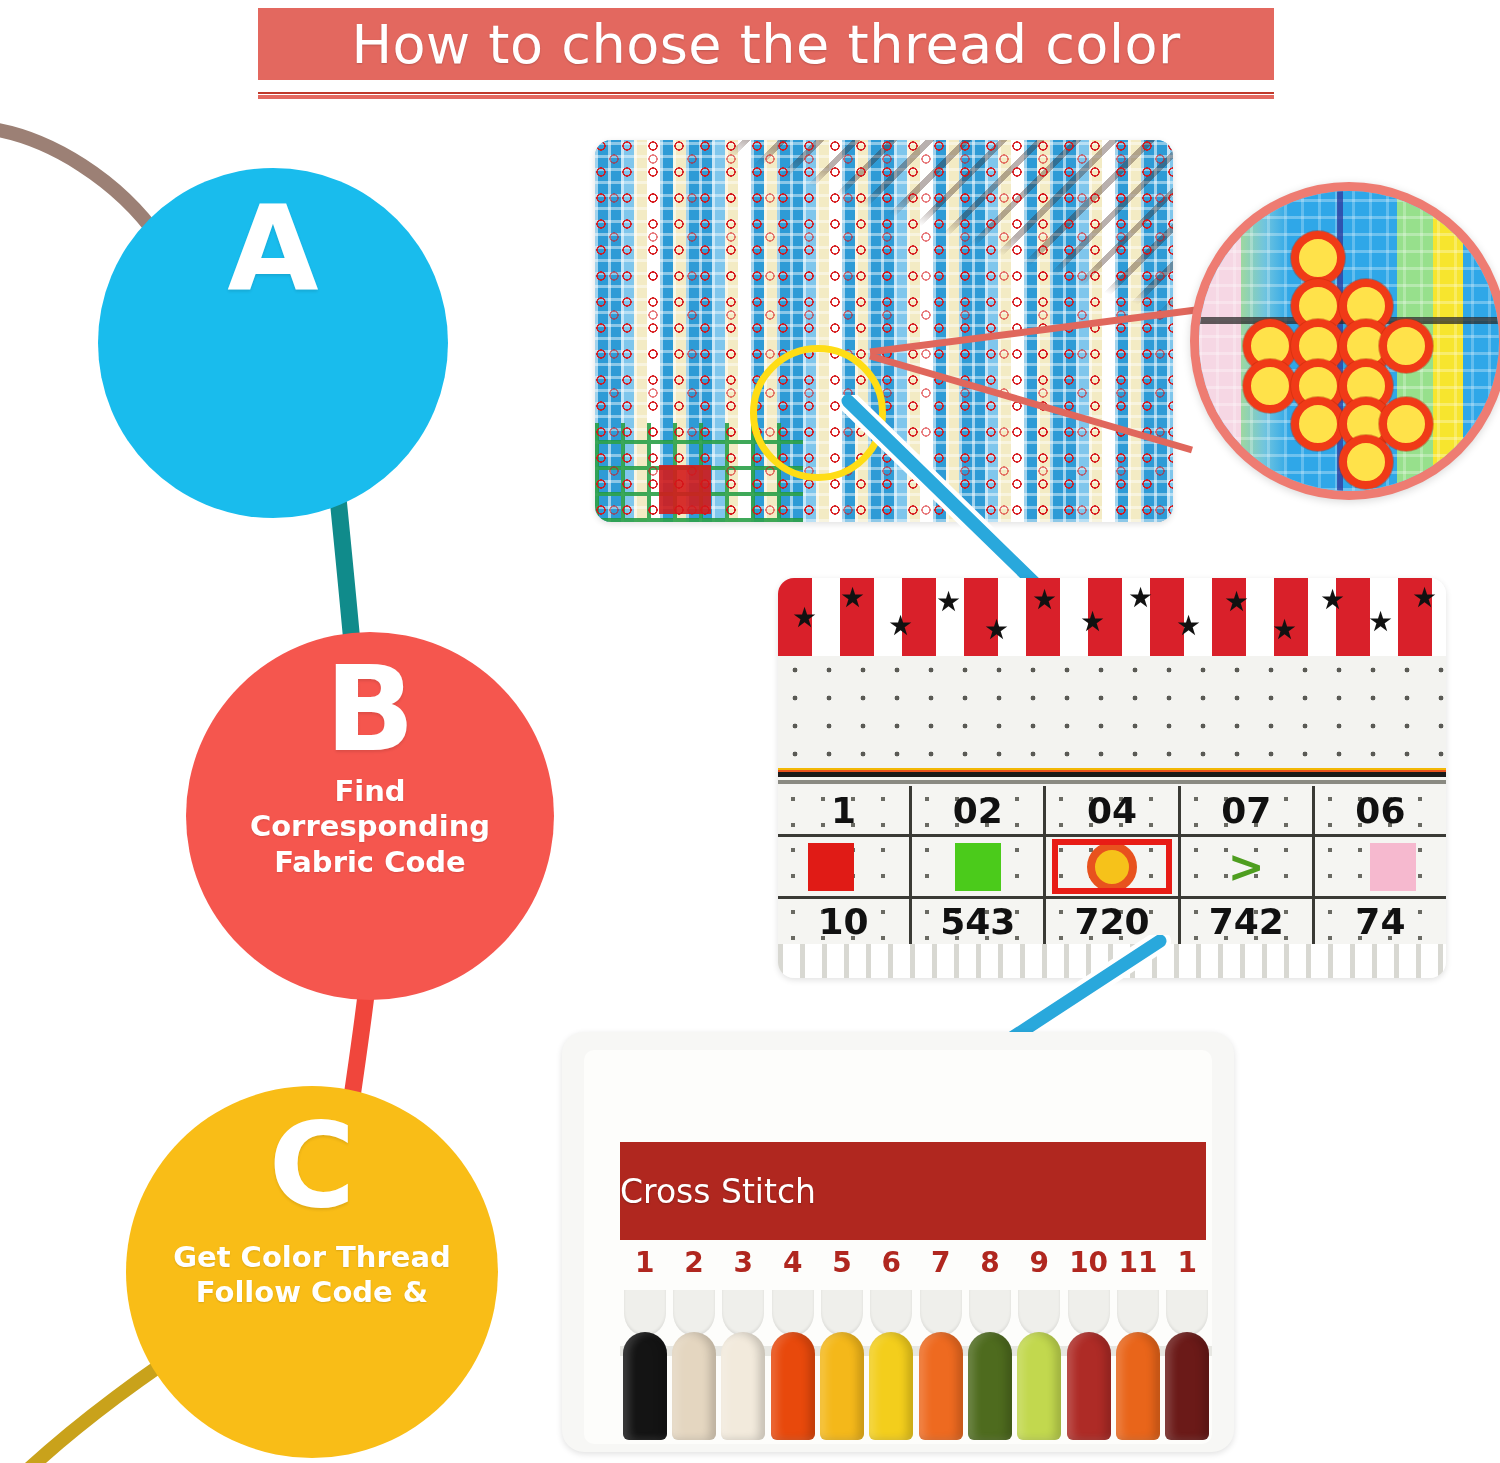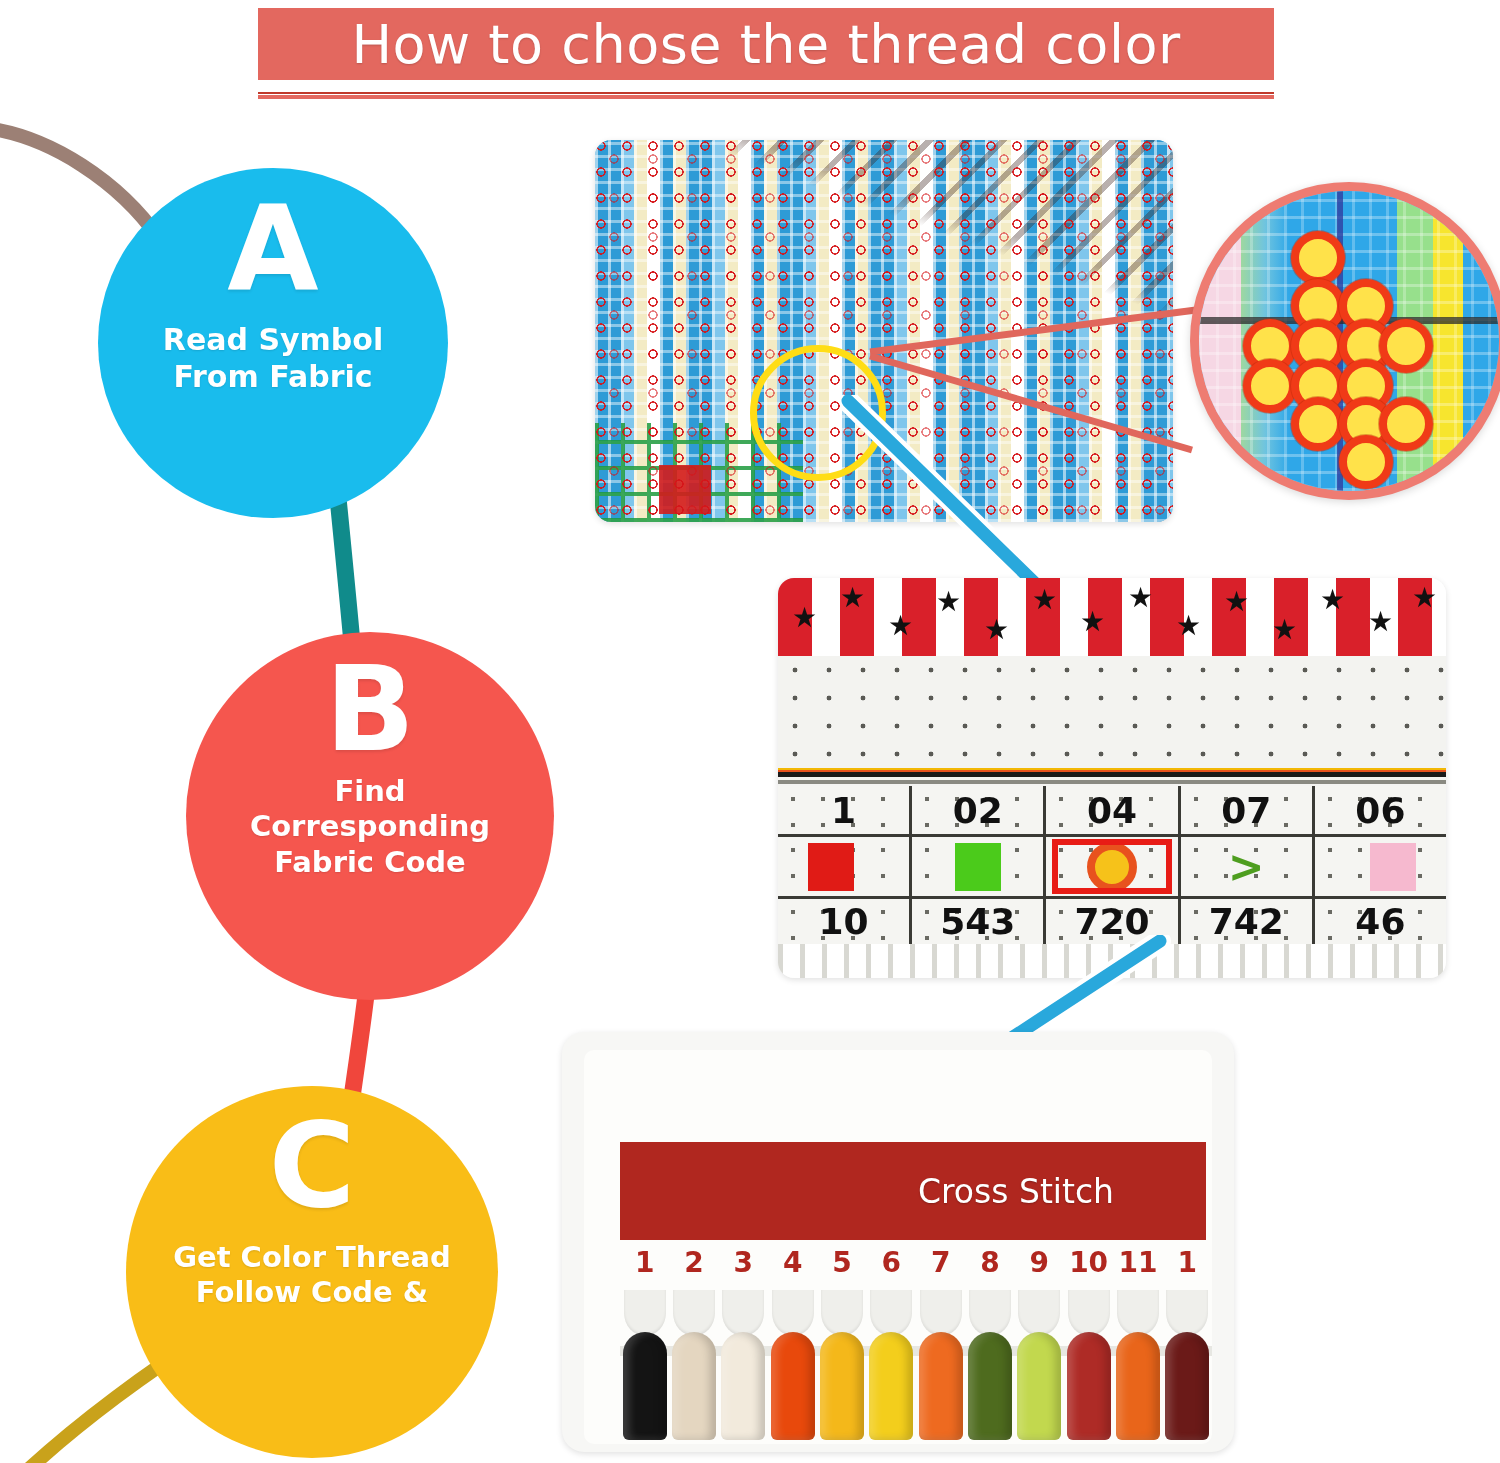--- a/index.html
+++ b/index.html
@@ -126,21 +126,21 @@
       font-family:"DejaVu Sans",sans-serif;}
   .sym-highlight{position:absolute;left:6px;right:6px;top:2px;bottom:2px;
       border:6px solid #E81C16;}
   .chart-binding{position:absolute;left:0;right:0;bottom:0;height:34px;
       background:repeating-linear-gradient(90deg,#d8d8d2 0 5px,#ffffff 5px 22px);}
 
   
   #thread-card{position:absolute;left:22px;top:18px;right:22px;bottom:8px;
       background:#fdfdfb;border-radius:10px;}
   #thread-banner{position:absolute;left:36px;top:92px;right:6px;height:98px;
-      background:#B0271F;display:flex;align-items:center;justify-content:flex-end;
+      background:#B0271F;display:flex;align-items:center;
       padding-right:92px;box-sizing:border-box;}
   #thread-banner-text{color:#fff;font-size:33px;font-family:"DejaVu Sans",sans-serif;
       text-shadow:0 1px 2px rgba(0,0,0,.25);}
   #thread-numbers{position:absolute;left:36px;top:196px;right:0;height:46px;display:flex;}
   .thread-num{flex:1;text-align:center;color:#B0271F;font-size:28px;font-weight:bold;
       font-family:"DejaVu Sans",sans-serif;}
   #thread-slots{position:absolute;left:36px;top:240px;right:0;height:56px;display:flex;}
   .thread-slot{flex:1;display:flex;justify-content:center;}
   .slot-hole{width:42px;height:46px;background:#efefeb;border-radius:0 0 50% 50%;
       box-shadow:inset 0 -2px 3px rgba(0,0,0,.08);}
@@ -172,24 +172,20 @@
 </svg>
 <svg class="ribbon" id="ribbon-bc" viewBox="0 0 70 180">
   <path d="M 50 0 C 44 60 34 120 26 180" stroke="#F0463C" stroke-width="17" fill="none"></path>
 </svg>
 <svg class="ribbon" id="ribbon-tail" viewBox="0 0 230 140">
   <path d="M 218 4 C 160 40 90 92 40 138" stroke="#C9A21B" stroke-width="14" fill="none" stroke-linecap="round"></path>
 </svg>
 
 <div class="step-circle" id="circle-a">
   <div class="step-letter">A</div>
-  <div class="step-label">
-    <div>Read Symbol</div>
-    <div>From Fabric</div>
-  </div>
 </div>
 
 <div class="step-circle" id="circle-b">
   <div class="step-letter">B</div>
   <div class="step-label">
     <div>Find</div>
     <div>Corresponding</div>
     <div>Fabric Code</div>
   </div>
 </div>
@@ -299,21 +295,21 @@
         <div class="sym-gt">&gt;</div>
       </div>
       <div class="cell cell-code">742</div>
     </div>
 
     <div class="chart-col">
       <div class="cell cell-num">06</div>
       <div class="cell cell-sym">
         <div class="sw pink" style="margin-left:26px;"></div>
       </div>
-      <div class="cell cell-code">46</div>
+      <div class="cell cell-code">74</div>
     </div>
 
   </div>
   <div class="chart-binding"></div>
 </div>
 
 <svg id="arrow-2" viewBox="0 0 420 260">
   <path d="M 400 6 L 88 210" stroke="#ffffff" stroke-width="22" fill="none" stroke-linecap="round"></path>
   <path d="M 400 6 L 88 210" stroke="#29A8DC" stroke-width="13" fill="none" stroke-linecap="round"></path>
   <path d="M 50 246 L 74 178 L 114 212 Z" fill="#29A8DC" stroke="#ffffff" stroke-width="9" stroke-linejoin="round"></path>

